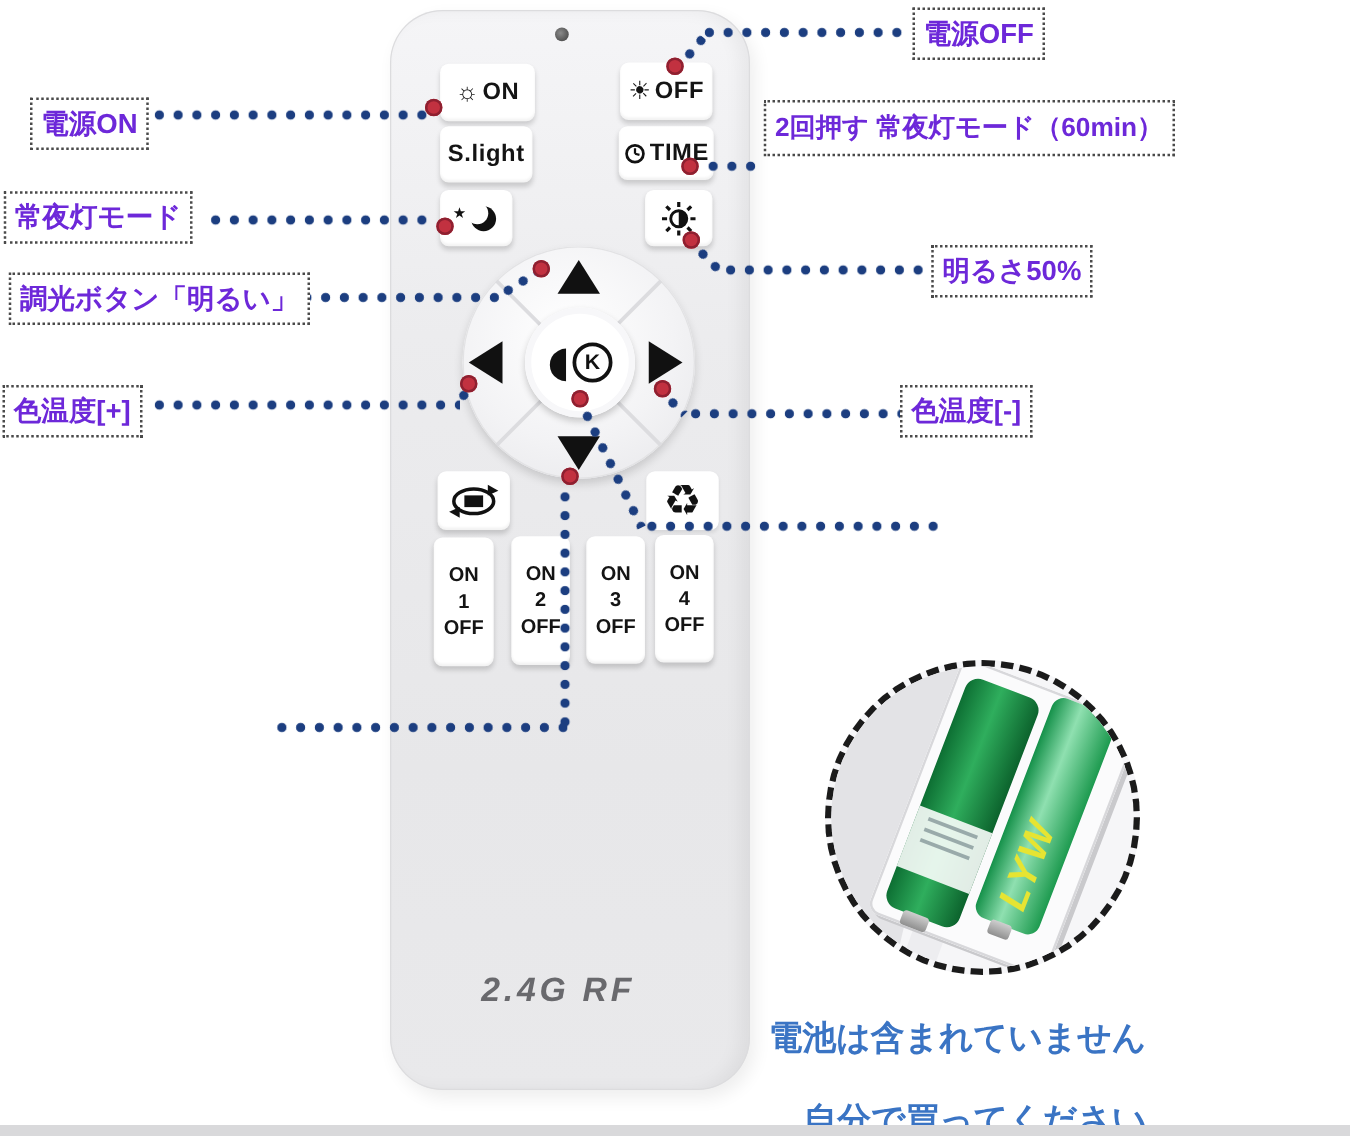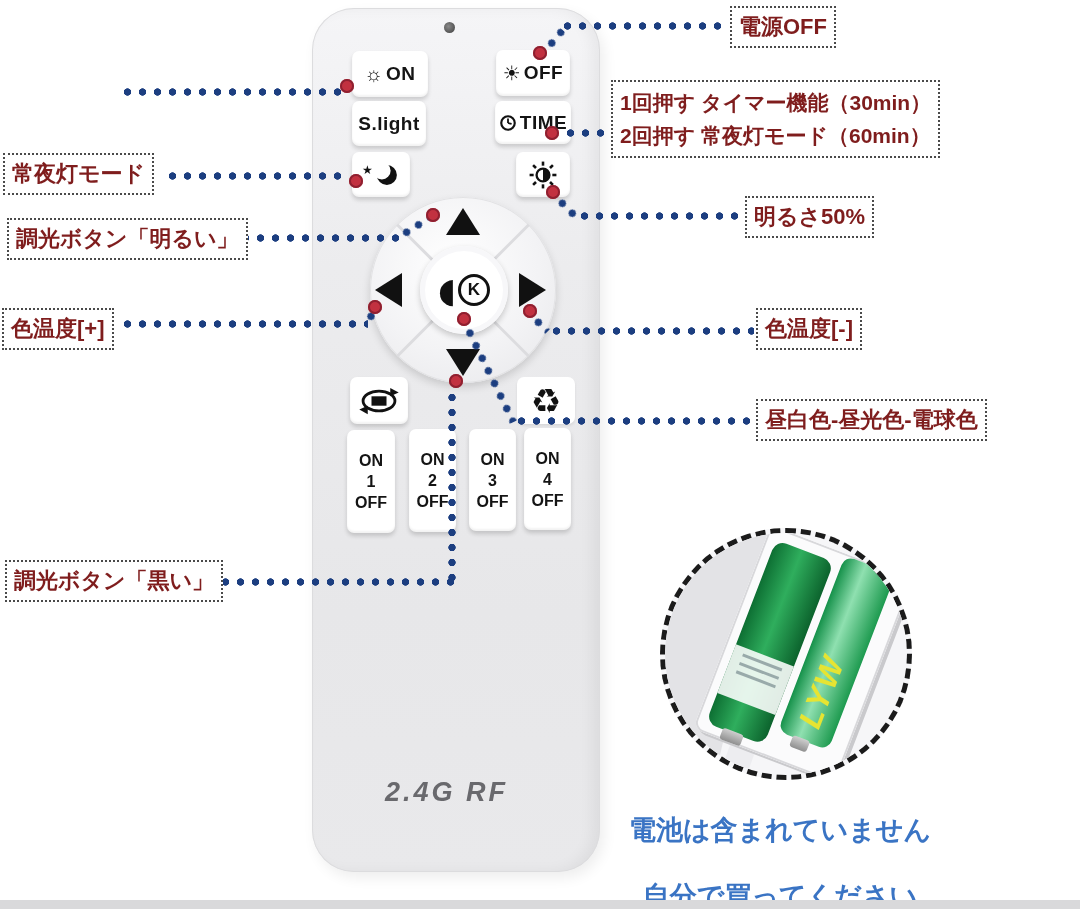--- a/index.html
+++ b/index.html
@@ -29,21 +29,21 @@
   .tri-down{left:446px;top:349px;border-left:17px solid transparent;border-right:17px solid transparent;border-top:27px solid #111;}
   .tri-left{left:375px;top:273px;border-top:17px solid transparent;border-bottom:17px solid transparent;border-right:27px solid #111;}
   .tri-right{left:519px;top:273px;border-top:17px solid transparent;border-bottom:17px solid transparent;border-left:27px solid #111;}
   .center-key{position:absolute;left:420px;top:246px;width:88px;height:88px;border-radius:50%;background:#fff;
         box-shadow:0 3px 6px rgba(0,0,0,.2), inset 0 0 0 5px #f7f7f9;
         display:flex;align-items:center;justify-content:center;gap:2px;}
   .half-glyph{font-size:34px;line-height:1;color:#111;font-family:"DejaVu Sans",sans-serif;}
   .kcirc{width:26px;height:26px;border:3px solid #111;border-radius:50%;display:flex;align-items:center;
          justify-content:center;font-weight:bold;font-size:17px;color:#111;}
   
-  .tag{position:absolute;background:#fff;border:2px dotted #4a4a4a;color:#7f1d1d;font-weight:bold;
+  .tag{position:absolute;background:#fff;border:2px dotted #4a4a4a;color:#6d28d9;font-weight:bold;
        font-size:22px;padding:4px 7px;white-space:nowrap;}
   .tag-multi{line-height:33px;font-size:21px;}
   
   .dots-h{position:absolute;height:10px;background-image:radial-gradient(circle,#1c3e80 3.4px,rgba(0,0,0,0) 4px);
           background-size:15px 10px;background-position:2px 50%;background-repeat:repeat-x;}
   .dots-v{position:absolute;width:10px;background-image:radial-gradient(circle,#1c3e80 3.4px,rgba(0,0,0,0) 4px);
           background-size:10px 15px;background-position:50% 2px;background-repeat:repeat-y;}
   .dots-d{position:absolute;height:10px;background-image:radial-gradient(circle,#1c3e80 3.4px,rgba(0,0,0,0) 4px);
           background-size:14px 10px;background-position:2px 50%;background-repeat:repeat-x;transform-origin:left center;}
   .rdot{position:absolute;width:14px;height:14px;border-radius:50%;background:#c23140;
@@ -194,32 +194,30 @@
   <div class="rdot" style="left:533px;top:46px;"></div>
   <div class="rdot" style="left:545px;top:126px;"></div>
   <div class="rdot" style="left:349px;top:174px;"></div>
   <div class="rdot" style="left:546px;top:185px;"></div>
   <div class="rdot" style="left:426px;top:208px;"></div>
   <div class="rdot" style="left:368px;top:300px;"></div>
   <div class="rdot" style="left:523px;top:304px;"></div>
   <div class="rdot" style="left:457px;top:312px;"></div>
   <div class="rdot" style="left:449px;top:374px;"></div>
 
+  <div class="tag" style="left:24px;top:78px;">電源ON</div>
   <div class="tag" style="left:3px;top:153px;">常夜灯モード</div>
   <div class="tag" style="left:7px;top:218px;">調光ボタン「明るい」</div>
   <div class="tag" style="left:2px;top:308px;">色温度[+]</div>
-  <div class="tag" style="left:5px;top:560px;">調光ボタン「黒い」</div>
   <div class="tag" style="left:730px;top:6px;">電源OFF</div>
   <div class="tag tag-multi" style="left:611px;top:80px;">
-    <div>1回押す タイマー機能（30min）</div>
     <div>2回押す 常夜灯モード（60min）</div>
   </div>
   <div class="tag" style="left:745px;top:196px;">明るさ50%</div>
-  <div class="tag" style="left:756px;top:308px;">色温度[-]</div>
-  <div class="tag" style="left:756px;top:399px;">昼白色-昼光色-電球色</div>
+  <div class="tag" style="left:720px;top:308px;">色温度[-]</div>
 
   <div class="inset">
     <div class="inset-edge"></div>
     <div class="inset-edge2"></div>
     <div class="bat-group">
       <div class="bat-well"></div>
       <div class="clip"></div>
       <div class="bat1">
         <div class="stripe">
             <i></i>
@@ -228,17 +226,17 @@
           </div>
       </div>
       <div class="bat2">
         <span class="lyw">LYW</span>
       </div>
       <div class="tip" style="left:28px;top:206px;"></div>
       <div class="tip" style="left:96px;top:188px;width:18px;"></div>
     </div>
   </div>
 
-  <div class="note" style="left:600px;top:812px;">電池は含まれていません</div>
+  <div class="note" style="left:586px;top:812px;">電池は含まれていません</div>
   <div class="note" style="left:600px;top:858px;margin-top:20px;">自分で買ってください</div>
 
   <div class="bottom-strip"></div>
 </div>
 
 </body></html>

